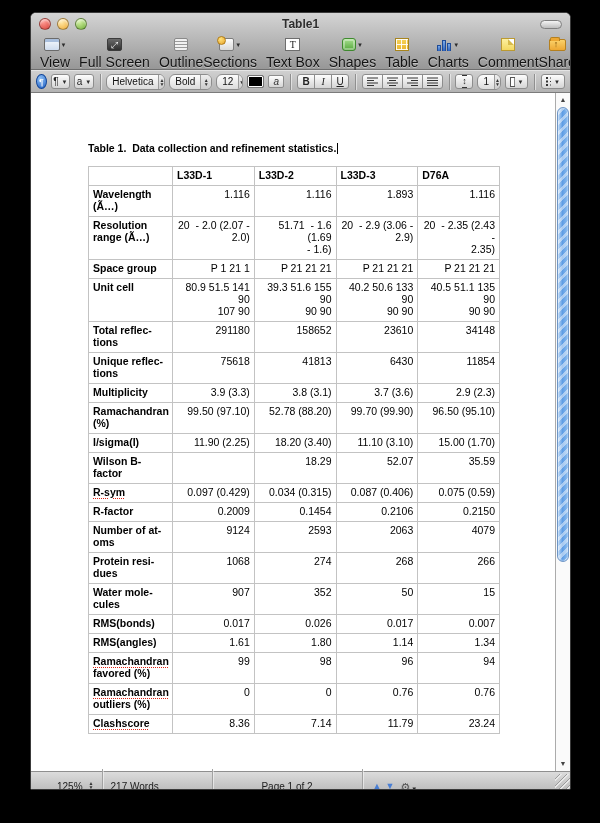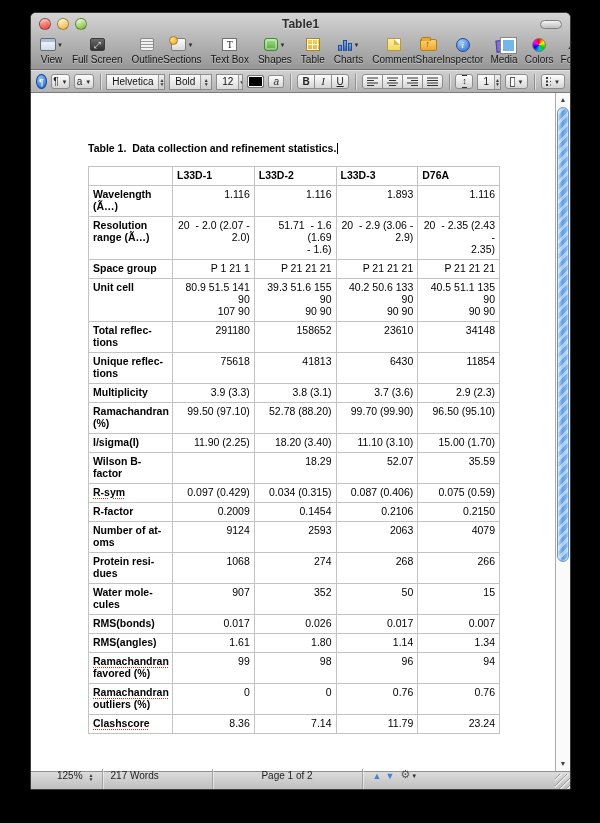--- a/index.html
+++ b/index.html
@@ -17,21 +17,21 @@
   .light { width:12px; height:12px; border-radius:50%; border:1px solid rgba(0,0,0,.35); box-shadow:inset 0 2px 2px rgba(255,255,255,.55); }
   .light.red { background:radial-gradient(circle at 35% 30%, #ff9a92, #d8423a); }
   .light.yellow { background:radial-gradient(circle at 35% 30%, #ffe9a8, #efab35); }
   .light.green { background:radial-gradient(circle at 35% 30%, #d2f0a2, #6fae35); }
   .pill { position:absolute; right:8px; top:7px; width:22px; height:9px; border-radius:5px;
           background:linear-gradient(#f4f4f4,#bdbdbd); border:1px solid #7f7f7f; }
 
   .toolbar { height:34px; display:flex; justify-content:space-between; align-items:flex-start; padding:1px 9px 0 9px; }
   .tb-group { display:flex; gap:9px; }
   .tb-item { display:flex; flex-direction:column; align-items:center; cursor:default; }
-  .tb-label { font-size:10px; color:#141414; text-shadow:0 1px 0 rgba(255,255,255,.4); margin-top:1px; white-space:nowrap; }
+  .tb-label { font-size:14px; color:#141414; text-shadow:0 1px 0 rgba(255,255,255,.4); margin-top:1px; white-space:nowrap; }
   .ticon-row { display:flex; align-items:center; height:17px; }
   .dd { font-size:6px; color:#2c2c2c; margin-left:1px; }
   .ic { position:relative; }
   .ic-view { width:16px; height:13px; border:1px solid #6b6b6b; border-radius:2px;
              background:linear-gradient(#f7fafd,#cfdcee); box-shadow:inset 0 3px 0 #a9bfdd; }
   .ic-fullscreen { width:15px; height:13px; border-radius:2px; border:1px solid #3c3c3c;
              background:linear-gradient(#6b6b6b,#2f2f2f); color:#fff; font-size:9px; line-height:12px; text-align:center; }
   .ic-outline { width:14px; height:13px; border:1px solid #8a8a8a; border-radius:2px;
              background:repeating-linear-gradient(#f1f1f1 0 2px, #9a9a9a 2px 3px); }
   .ic-sections { width:15px; height:13px; border:1px solid #7d7d7d; border-radius:2px;
@@ -66,21 +66,21 @@
 
   
   .formatbar { height:23px; background:linear-gradient(#d0d0d0,#b2b2b2); border-top:1px solid #e4e4e4;
                border-bottom:1px solid #7b7b7b; display:flex; align-items:center; padding:0 5px; gap:4px; }
   .fsep { width:1px; height:16px; background:#8f8f8f; box-shadow:1px 0 0 rgba(255,255,255,.5); margin:0 2px; }
   .fbtn { height:15px; min-width:18px; padding:0 4px; border:1px solid #8d8d8d; border-radius:3px;
           background:linear-gradient(#fdfdfd,#d5d5d5); font-size:10px; color:#222; display:flex; align-items:center; justify-content:center; gap:2px; }
   .fbtn .dd { font-size:6px; }
   .roundblue { width:15px; height:15px; border-radius:50%; background:radial-gradient(circle at 35% 28%, #8fc0f5, #1d5fc4);
           border:1px solid #14479a; color:#fff; font-size:9px; line-height:14px; text-align:center; }
-  .combo { height:16px; border:1px solid #8d8d8d; border-radius:0; background:linear-gradient(#fdfdfd,#dcdcdc);
+  .combo { height:16px; border:1px solid #8d8d8d; border-radius:6px; background:linear-gradient(#fdfdfd,#dcdcdc);
            display:flex; align-items:center; font-size:10px; color:#111; overflow:hidden; }
   .combo .val { padding:0 5px; flex:1; white-space:nowrap; }
   .combo .stepper { width:11px; align-self:stretch; border-left:1px solid #9b9b9b;
            background:linear-gradient(#eee,#ccc); display:flex; flex-direction:column; align-items:center; justify-content:center; font-size:5px; line-height:4px; color:#333; }
   .swatch { width:24px; height:13px; border:1px solid #777; border-radius:2px; background:#000; box-shadow:inset 0 0 0 1px #fff; }
   .swatch-a { width:24px; height:13px; border:1px solid #8d8d8d; border-radius:2px; background:linear-gradient(#fdfdfd,#d5d5d5);
            font-size:10px; font-style:italic; color:#333; text-align:center; line-height:12px; }
   .seg { display:flex; }
   .seg .fbtn { border-radius:0; margin-left:-1px; }
   .seg .fbtn:first-child { border-radius:3px 0 0 3px; margin-left:0; }
@@ -110,21 +110,21 @@
       border:1px solid #6f96c6;
       background:
         repeating-linear-gradient(-45deg, rgba(255,255,255,.45) 0 3px, rgba(255,255,255,0) 3px 7px),
         linear-gradient(90deg,#bcd9f7,#5f9de4 45%,#8cbdf0);
       box-shadow:inset 0 0 2px rgba(255,255,255,.8); }
   .scroll-down { position:absolute; bottom:1px; left:0; right:0; height:12px; text-align:center; font-size:7px; color:#444; line-height:12px; }
 
   
   .statusbar { position:absolute; left:0; right:0; bottom:0; height:18px; background:linear-gradient(#dcdcdc,#bfbfbf);
       border-top:1px solid #8f8f8f; display:flex; align-items:center; font-size:10px; color:#222; }
-  .sseg { display:flex; align-items:flex-end; height:100%; padding:12px 8px; border-right:1px solid #a2a2a2; box-shadow:1px 0 0 rgba(255,255,255,.5); }
+  .sseg { display:flex; align-items:flex-start; height:100%; padding:12px 8px; border-right:1px solid #a2a2a2; box-shadow:1px 0 0 rgba(255,255,255,.5); }
   .sseg.noline { border-right:none; box-shadow:none; }
   .zoom-stepper { display:flex; flex-direction:column; font-size:5px; line-height:4px; color:#333; margin-left:6px; }
   .nav-tri { font-size:9px; color:#4a7fd4; margin:0 2px; }
   .gear { font-size:11px; color:#555; margin-left:4px; }
   .grip { position:absolute; right:0; bottom:0; width:15px; height:15px;
       background:repeating-linear-gradient(135deg, transparent 0 3px, #9a9a9a 3px 4px, #e8e8e8 4px 5px); }
   .statusbar .spacer { flex:1; }
   .wordcount-wrap { width:110px; text-align:left; }
   .page-wrap { width:150px; display:flex; justify-content:center; }
 </style>

